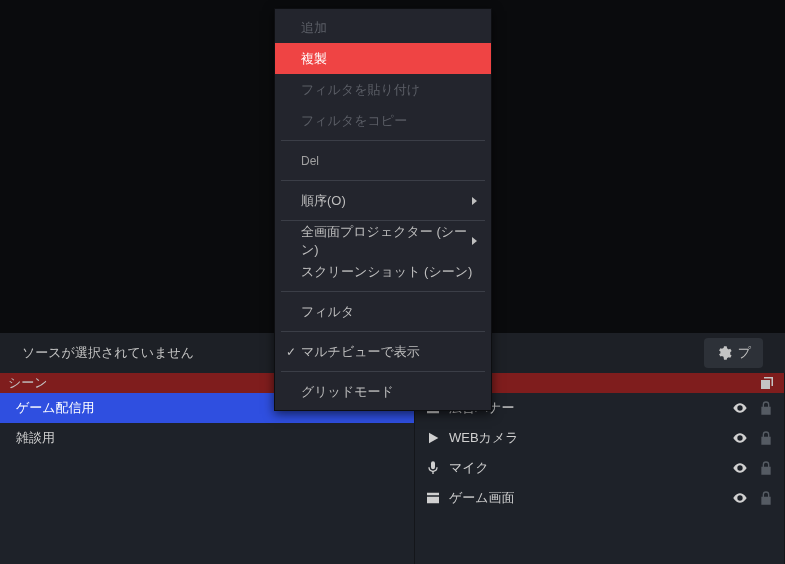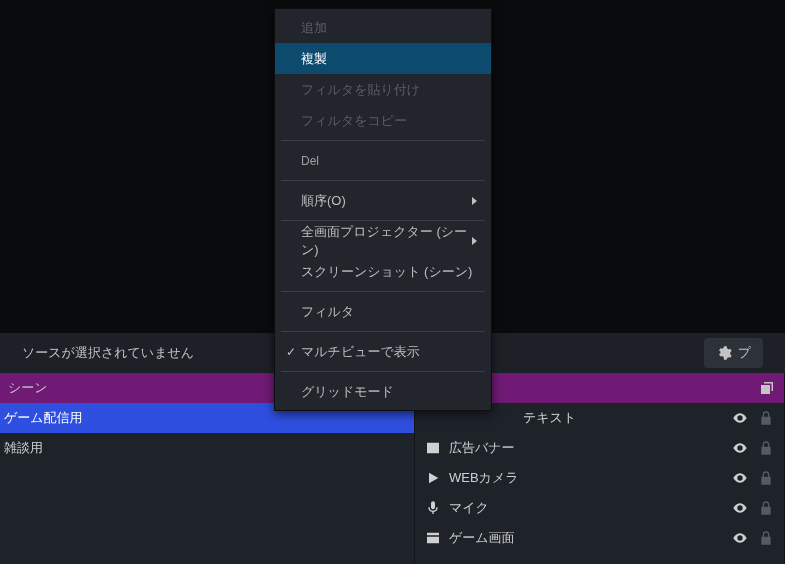--- a/index.html
+++ b/index.html
@@ -51,35 +51,35 @@
   }
   .panel {
     background: #22252c;
     display: flex;
     flex-direction: column;
     border-right: 1px solid #14161a;
   }
   .panel.scenes { width: 415px; }
   .panel.sources { flex: 1; }
   .panel-header {
-    background: #701a75;
+    background: #7f1d1d;
     color: #c2c2c2;
     padding: 3px 8px;
-    height: 30px;
+    height: 20px;
     display: flex;
     align-items: center;
     justify-content: space-between;
   }
   .panel-body {
     flex: 1;
     background: #1e2229;
     overflow: hidden;
   }
   .list-item {
-    padding: 6px 4px;
+    padding: 6px 16px;
     color: #d0d0d0;
   }
   .list-item.selected {
     background: #2f4fe0;
     color: #ffffff;
   }
   .source-item {
     display: flex;
     align-items: center;
     padding: 6px 10px;
@@ -122,21 +122,21 @@
   .ctx-item .lbl { flex: 1; }
   .ctx-item .shortcut { color: #a0a0a0; font-size: 12px; }
   .ctx-item .arrow {
     width: 0;
     height: 0;
     border-top: 4px solid transparent;
     border-bottom: 4px solid transparent;
     border-left: 5px solid #bfbfbf;
   }
   .ctx-item.disabled { color: #5b5e66; }
-  .ctx-item.highlight { background: #0c4a6e; color: #ffffff; }
+  .ctx-item.highlight { background: #ef4444; color: #ffffff; }
   .ctx-sep {
     height: 1px;
     background: #3b3e47;
     margin: 4px 6px;
   }
 </style>
 </head>
 <body>
 
 <div class="preview"></div>
@@ -170,32 +170,20 @@
 
   <div class="panel sources">
     <div class="panel-header">
       <span></span>
       <svg class="restore-icon" viewBox="0 0 24 24">
           <path d="M4 8h12v12H4zM8 4h12v12h-2V6H8z"></path>
         </svg>
     </div>
     <div class="panel-body">
 
-      <div class="source-item">
-        <span style="width:90px"></span>
-        <span class="label">テキスト</span>
-        <span class="vis-lock">
-          <svg viewBox="0 0 24 24">
-              <path d="M12 5C6 5 2 12 2 12s4 7 10 7 10-7 10-7-4-7-10-7zm0 11a4 4 0 1 1 0-8 4 4 0 0 1 0 8z"></path>
-            </svg>
-          <svg class="lock" viewBox="0 0 24 24">
-              <path d="M17 10V7a5 5 0 0 0-10 0v3H5v12h14V10zM9 7a3 3 0 0 1 6 0v3H9z"></path>
-            </svg>
-        </span>
-      </div>
 
       <div class="source-item">
         <svg class="si-icon" viewBox="0 0 24 24">
             <path d="M3 4h18v16H3zM5 18l4-5 3 3 4-6 3 8z"></path>
           </svg>
         <span class="label">広告バナー</span>
         <span class="vis-lock">
           <svg viewBox="0 0 24 24">
               <path d="M12 5C6 5 2 12 2 12s4 7 10 7 10-7 10-7-4-7-10-7zm0 11a4 4 0 1 1 0-8 4 4 0 0 1 0 8z"></path>
             </svg>

